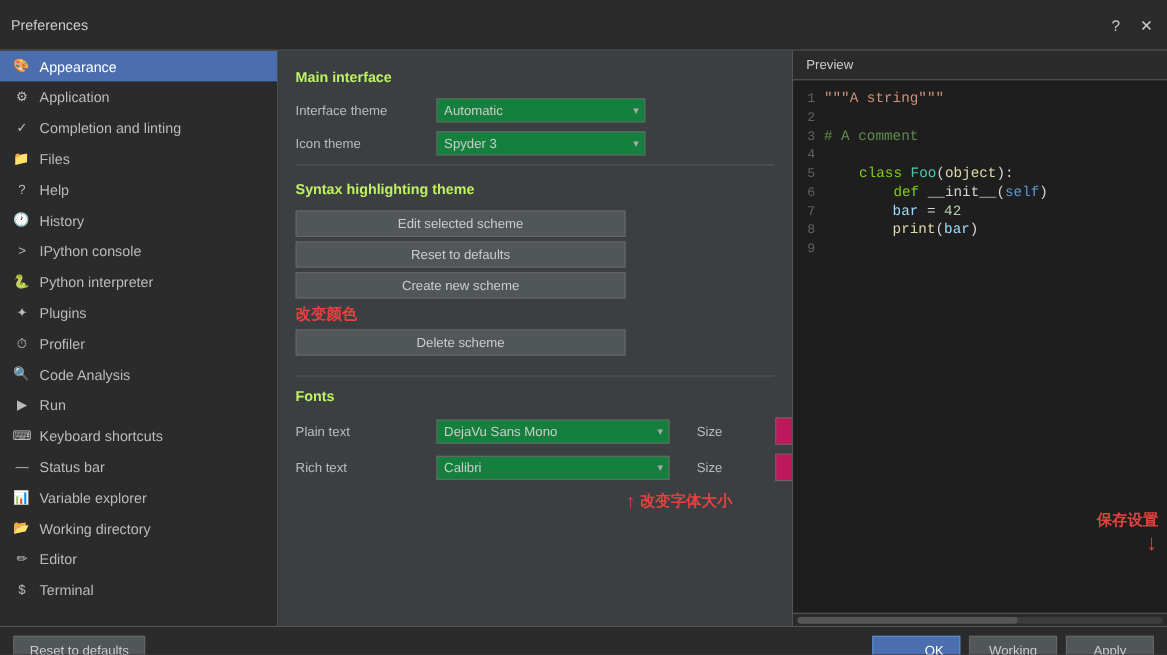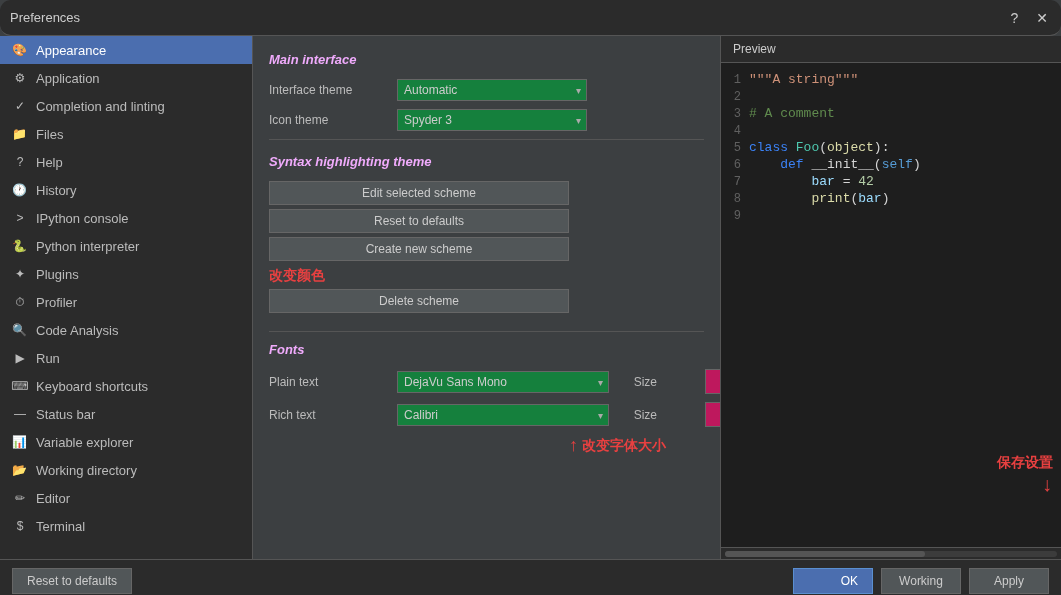--- a/index.html
+++ b/index.html
@@ -10,27 +10,26 @@
       color: #ccc;
       width: 1061px;
       height: 595px;
       overflow: hidden;
     }
 
     
     .titlebar {
       background: #2b2b2b;
       color: #ccc;
-      height: 36px;
+      height: 46px;
       display: flex;
       align-items: center;
       padding: 0 10px;
       border-bottom: 1px solid #555;
       position: relative;
-      border-radius: 11px;
     }
     .titlebar-title {
       font-size: 13px;
       color: #ccc;
     }
     .titlebar-controls {
       position: absolute;
       right: 8px;
       display: flex;
       gap: 8px;
@@ -94,23 +93,22 @@
       flex: 1;
       background: #3c3f41;
       padding: 16px;
       overflow-y: auto;
       border-right: 1px solid #555;
     }
 
     .section-title {
       font-size: 13px;
       font-weight: bold;
-      color: #f0abfc;
+      color: #bef264;
       margin-bottom: 12px;
-      font-style: italic;
     }
 
     .form-row {
       display: flex;
       align-items: center;
       margin-bottom: 8px;
       gap: 8px;
     }
     .form-label {
       color: #bbb;
@@ -252,21 +250,21 @@
       user-select: none;
     }
     .code-content {
       font-family: 'Courier New', monospace;
       font-size: 13px;
       white-space: pre;
     }
     
     .c-string { color: #ce9178; }
     .c-comment { color: #608b4e; }
-    .c-keyword { color: #3b82f6; }
+    .c-keyword { color: #84cc16; margin-left: 32px; }
     .c-classname { color: #4ec9b0; }
     .c-builtin { color: #dcdcaa; }
     .c-number { color: #b5cea8; }
     .c-normal { color: #d4d4d4; }
     .c-param { color: #9cdcfe; }
     .c-self { color: #569cd6; }
 
     .preview-scrollbar {
       height: 12px;
       background: #2b2b2b;

